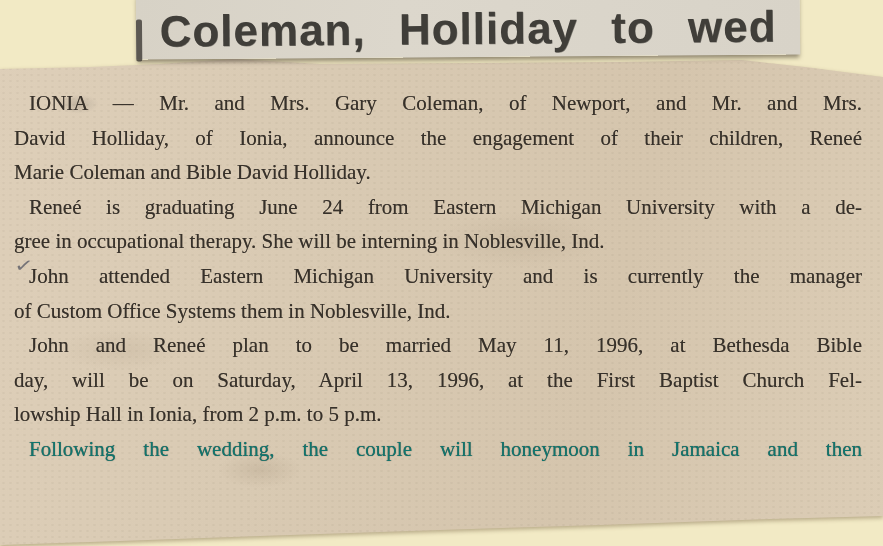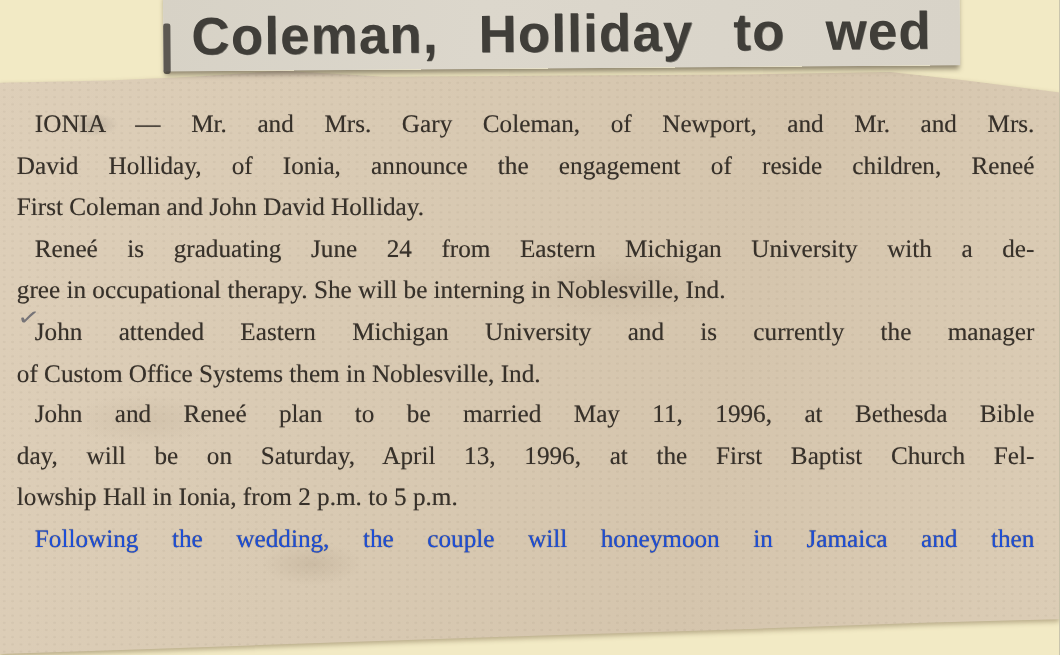--- a/index.html
+++ b/index.html
@@ -37,21 +37,21 @@
   
   .article {
     position:absolute; left:14px; top:86px; width:848px;
     font-family:Liberation Serif, serif;
     font-size:21px; line-height:34.6px; color: var(--ink,#37312a);
     text-shadow: 0 0 0.6px rgba(55,48,40,0.55);
   }
   .article .line { text-align:justify; text-align-last:justify; }
   .article .line.last { text-align-last:left; }
   .article .line.indent { text-indent:15px; }
-  .article .p4 { color:#1d4ed8; text-shadow:0 0 0.8px rgba(44,38,32,0.8); }
+  .article .p4 { color:#0f766e; text-shadow:0 0 0.8px rgba(44,38,32,0.8); }
 
   
   .checkmark {
     position:absolute; left:16px; top:254px;
     font-family:"DejaVu Sans", sans-serif; font-size:19px; color:rgba(100,100,108,0.85);
     transform: rotate(6deg) scaleX(1.2);
   }
 
   
   .strip {
@@ -78,22 +78,22 @@
 <body>
 
 <div class="scan">
 
   <div class="clip-wrap">
     <div class="clip-body"></div>
   </div>
 
   <div class="article">
       <div class="line p0 indent">IONIA — Mr. and Mrs. Gary Coleman, of Newport, and Mr. and Mrs.</div>
-      <div class="line p0">David Holliday, of Ionia, announce the engagement of reside children, Reneé</div>
-      <div class="line p0 last">First Coleman and John David Holliday.</div>
+      <div class="line p0">David Holliday, of Ionia, announce the engagement of their children, Reneé</div>
+      <div class="line p0 last">Marie Coleman and Bible David Holliday.</div>
       <div class="line p1 indent">Reneé is graduating June 24 from Eastern Michigan University with a de-</div>
       <div class="line p1 last">gree in occupational therapy. She will be interning in Noblesville, Ind.</div>
       <div class="line p2 indent">John attended Eastern Michigan University and is currently the manager</div>
       <div class="line p2 last">of Custom Office Systems them in Noblesville, Ind.</div>
       <div class="line p3 indent">John and Reneé plan to be married May 11, 1996, at Bethesda Bible</div>
       <div class="line p3">day, will be on Saturday, April 13, 1996, at the First Baptist Church Fel-</div>
       <div class="line p3 last">lowship Hall in Ionia, from 2 p.m. to 5 p.m.</div>
       <div class="line p4 indent">Following the wedding, the couple will honeymoon in Jamaica and then</div>
     </div>
 

